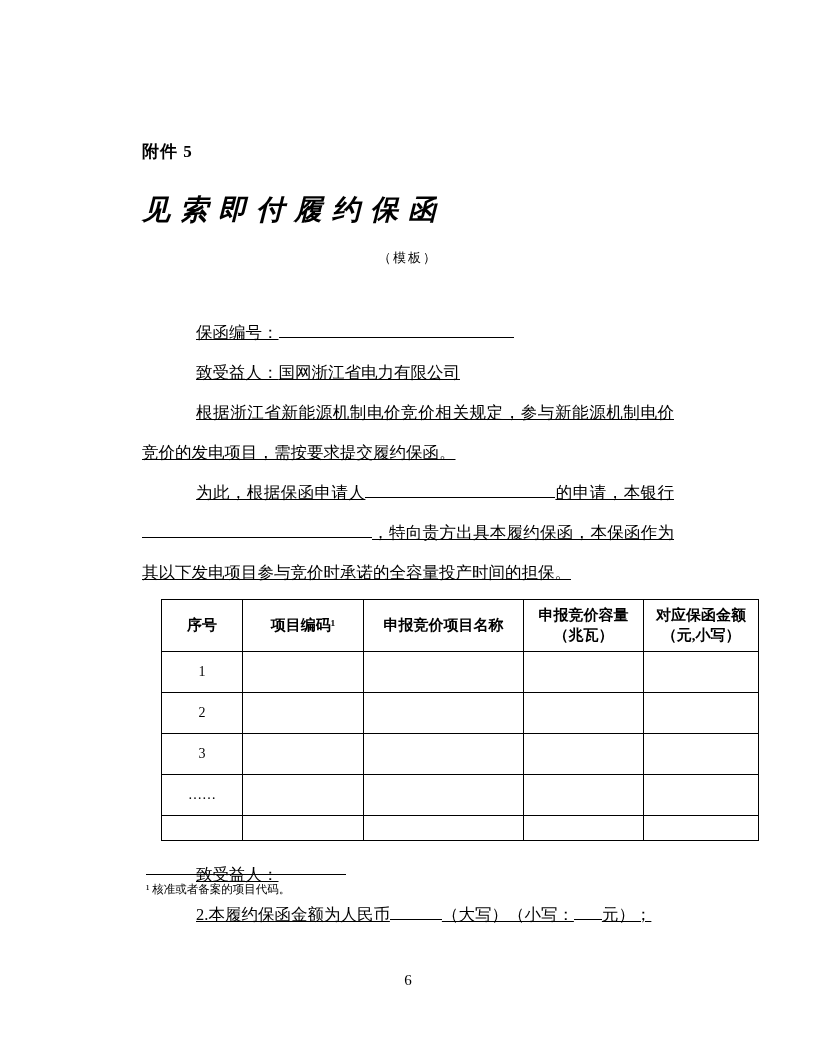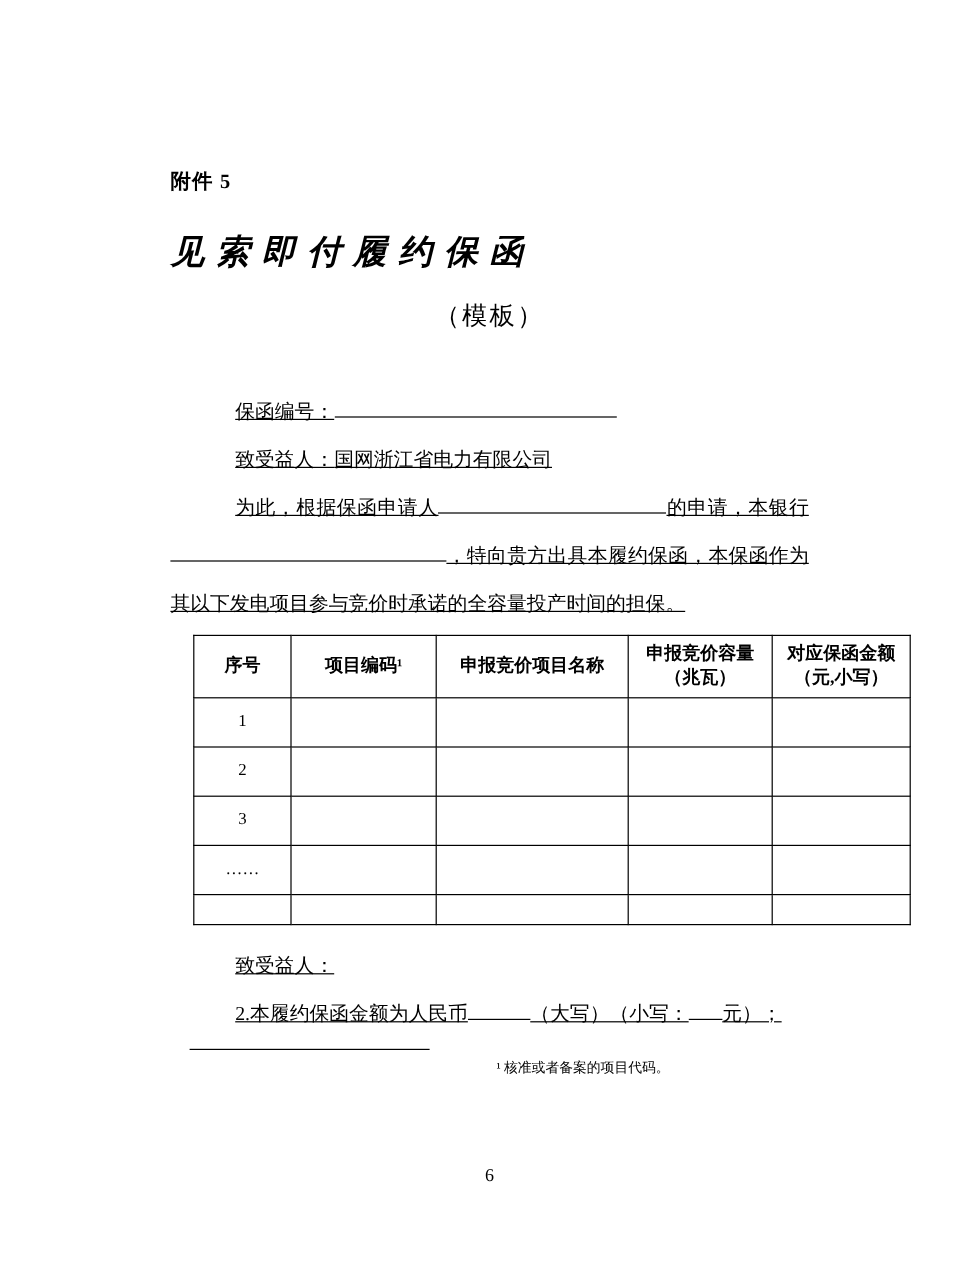--- a/index.html
+++ b/index.html
@@ -29,21 +29,21 @@
     margin-top: 28px;
     font-size: 28px;
     font-weight: bold;
     font-style: italic;
     letter-spacing: 10px;
     font-family: "DejaVu Serif", serif;
   }
   .doc-subtitle {
     margin-top: 20px;
     text-align: center;
-    font-size: 21px;
+    font-size: 13px;
     letter-spacing: 2px;
   }
   .body-text {
     margin-top: 46px;
     font-size: 16.5px;
     line-height: 40px;
   }
   .para {
     text-align: justify;
     text-indent: 54px;
@@ -89,24 +89,23 @@
   .col-seq   { width: 81px; }
   .col-code  { width: 121px; }
   .col-name  { width: 160px; }
   .col-cap   { width: 120px; }
   .col-amt   { width: 115px; }
 
   .declarations { margin-top: 14px; }
 
   .footnote {
     position: absolute;
-    left: 112px;
+    left: 100px;
     top: 874px;
     width: 400px;
-    text-align: right;
   }
   .footnote-rule {
     width: 200px;
     border-top: 1.5px solid #000;
   }
   .footnote-text {
     margin-top: 7px;
     font-size: 11.5px;
   }
   .page-number {
@@ -129,20 +128,21 @@
     <div class="doc-title">见索即付履约保函</div>
 
     <div class="doc-subtitle">（模板）</div>
 
     <div class="body-text">
 
       <p class="para"><span>保函编号：</span><span class="blank blank-guarantee-no"></span></p>
 
       <p class="para"><span>致受益人：</span><span>国网浙江省电力有限公司</span></p>
 
+      <p class="para">根据浙江省新能源机制电价竞价相关规定，参与新能源机制电价竞价的发电项目，需按要求提交履约保函。</p>
 
       <p class="para"><span>为此，根据保函申请人</span><span class="blank blank-applicant"></span><span>的申请，本银行</span><span class="blank blank-bank"></span><span>，特向贵方出具本履约保函，本保函作为其以下发电项目参与竞价时承诺的全容量投产时间的担保。</span></p>
 
       <table class="project-table">
         <colgroup>
           <col class="col-seq">
             <col class="col-code">
             <col class="col-name">
             <col class="col-cap">
             <col class="col-amt">

